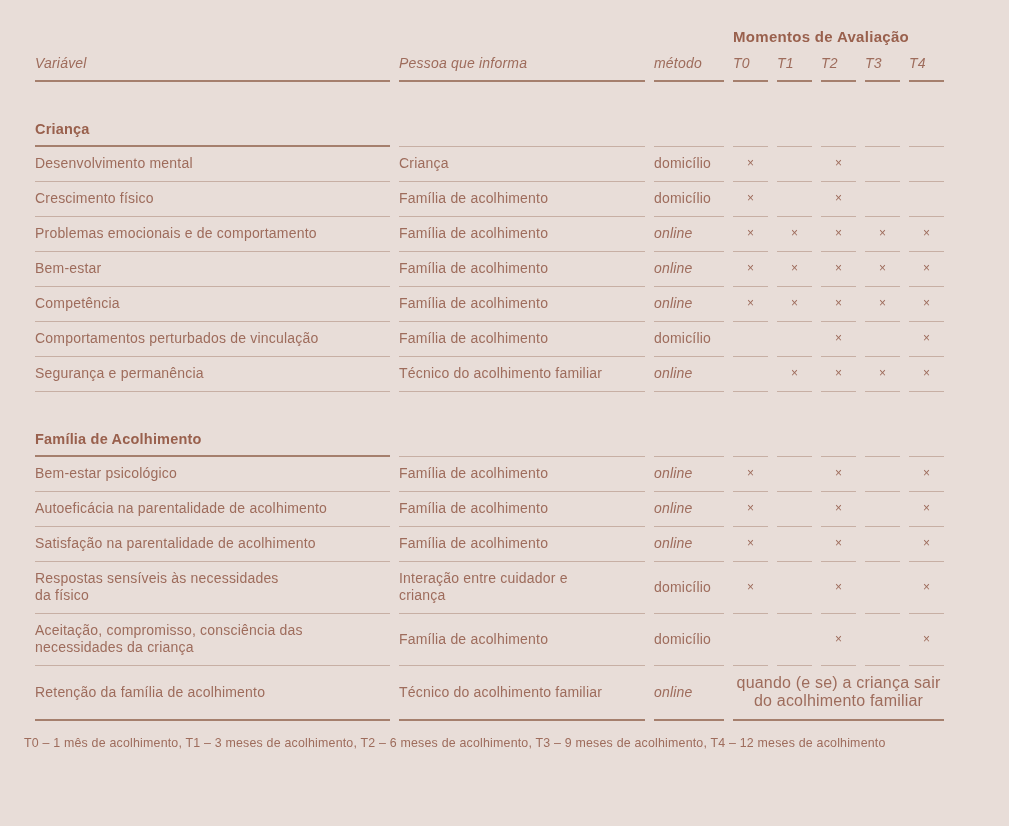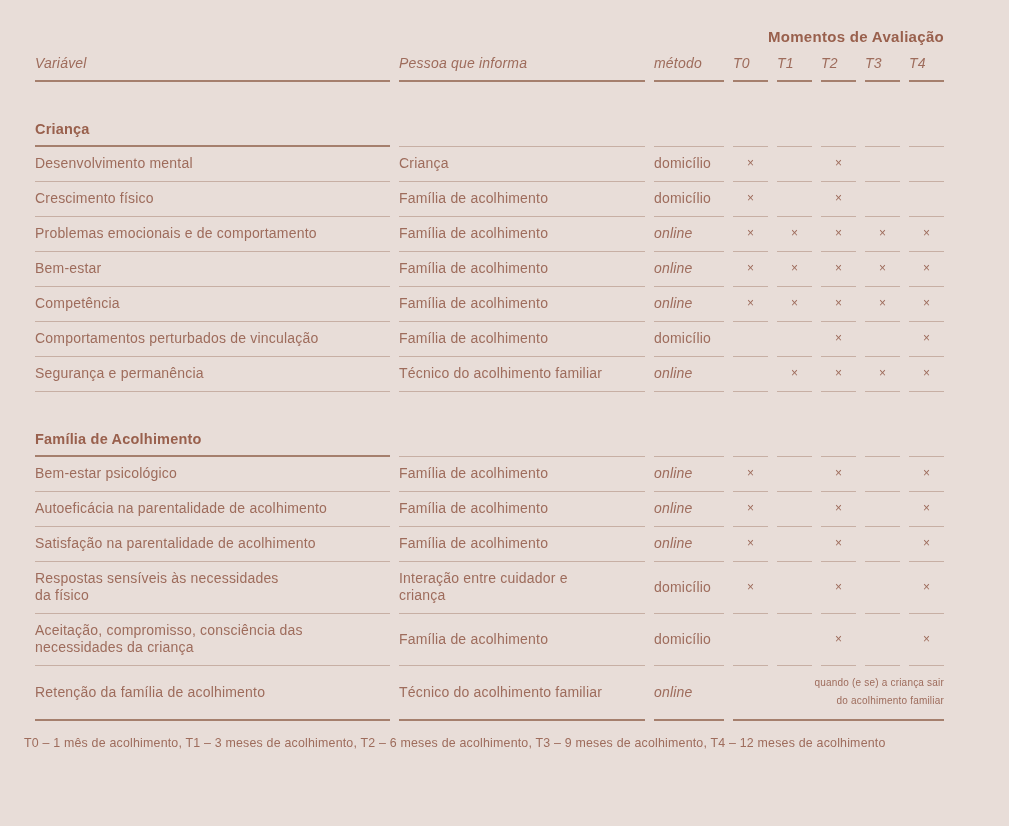--- a/index.html
+++ b/index.html
@@ -37,21 +37,21 @@
     line-height:17px;
     vertical-align:middle;
     text-align:left;
   }
   
   .title-row td{border:none;padding-bottom:10px;}
   .table-title{
     font-weight:bold;
     font-size:15px;
     color:var(--bold);
-    text-align:right;
+    text-align:left;
     letter-spacing:.3px;
   }
   
   .head-row th{
     font-style:italic;
     border-bottom:2px solid var(--line-dark);
     padding-bottom:8px;
     vertical-align:bottom;
   }
   .head-row th.t{text-align:left;}
@@ -74,22 +74,22 @@
     padding:8px 0 9px;
   }
   .data-row td.var, .data-row td.person{white-space:pre-line;}
   .data-row td.mark{
     text-align:center;
     font-size:12px;
   }
   .data-row td.method.it{font-style:italic;margin-top:8px;}
   .data-row.last td{border-bottom:2px solid var(--line-dark);}
   .note-cell{
-    text-align:right;
-    font-size:10px;
+    text-align:center;
+    font-size:16px;
     line-height:18px;
     white-space:pre-line;
   }
   
   .footnote{
     margin:15px 0 0 24px;
     font-size:12.4px;
     letter-spacing:.2px;
   }
 </style>

